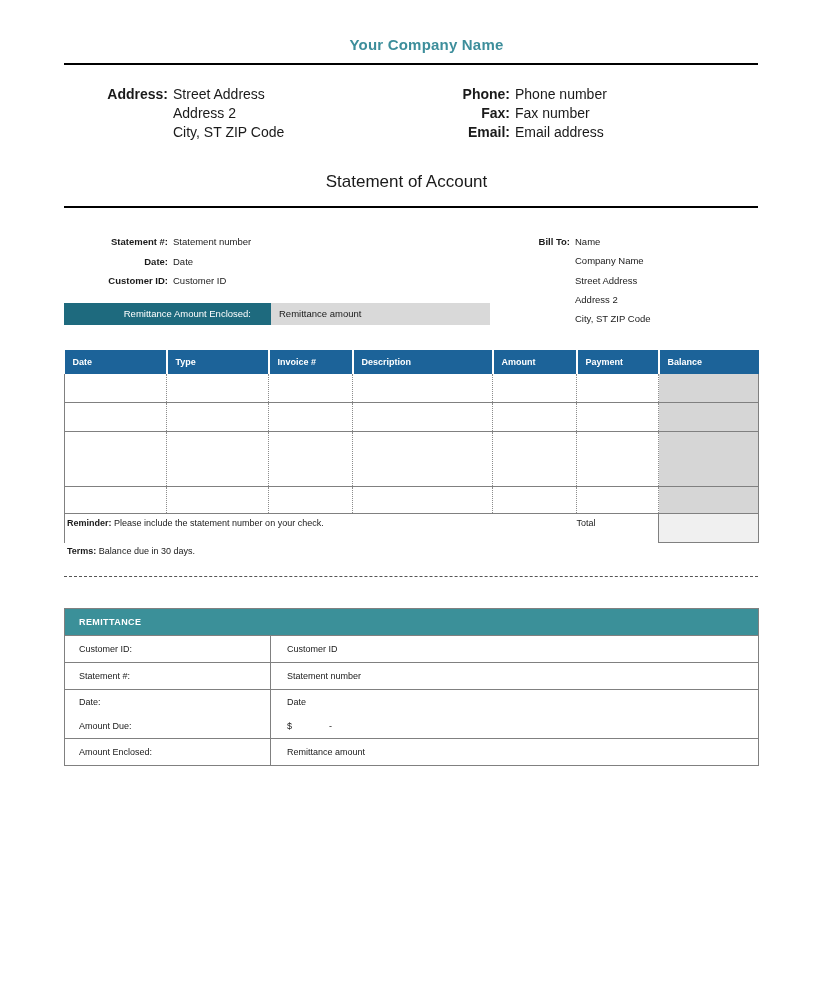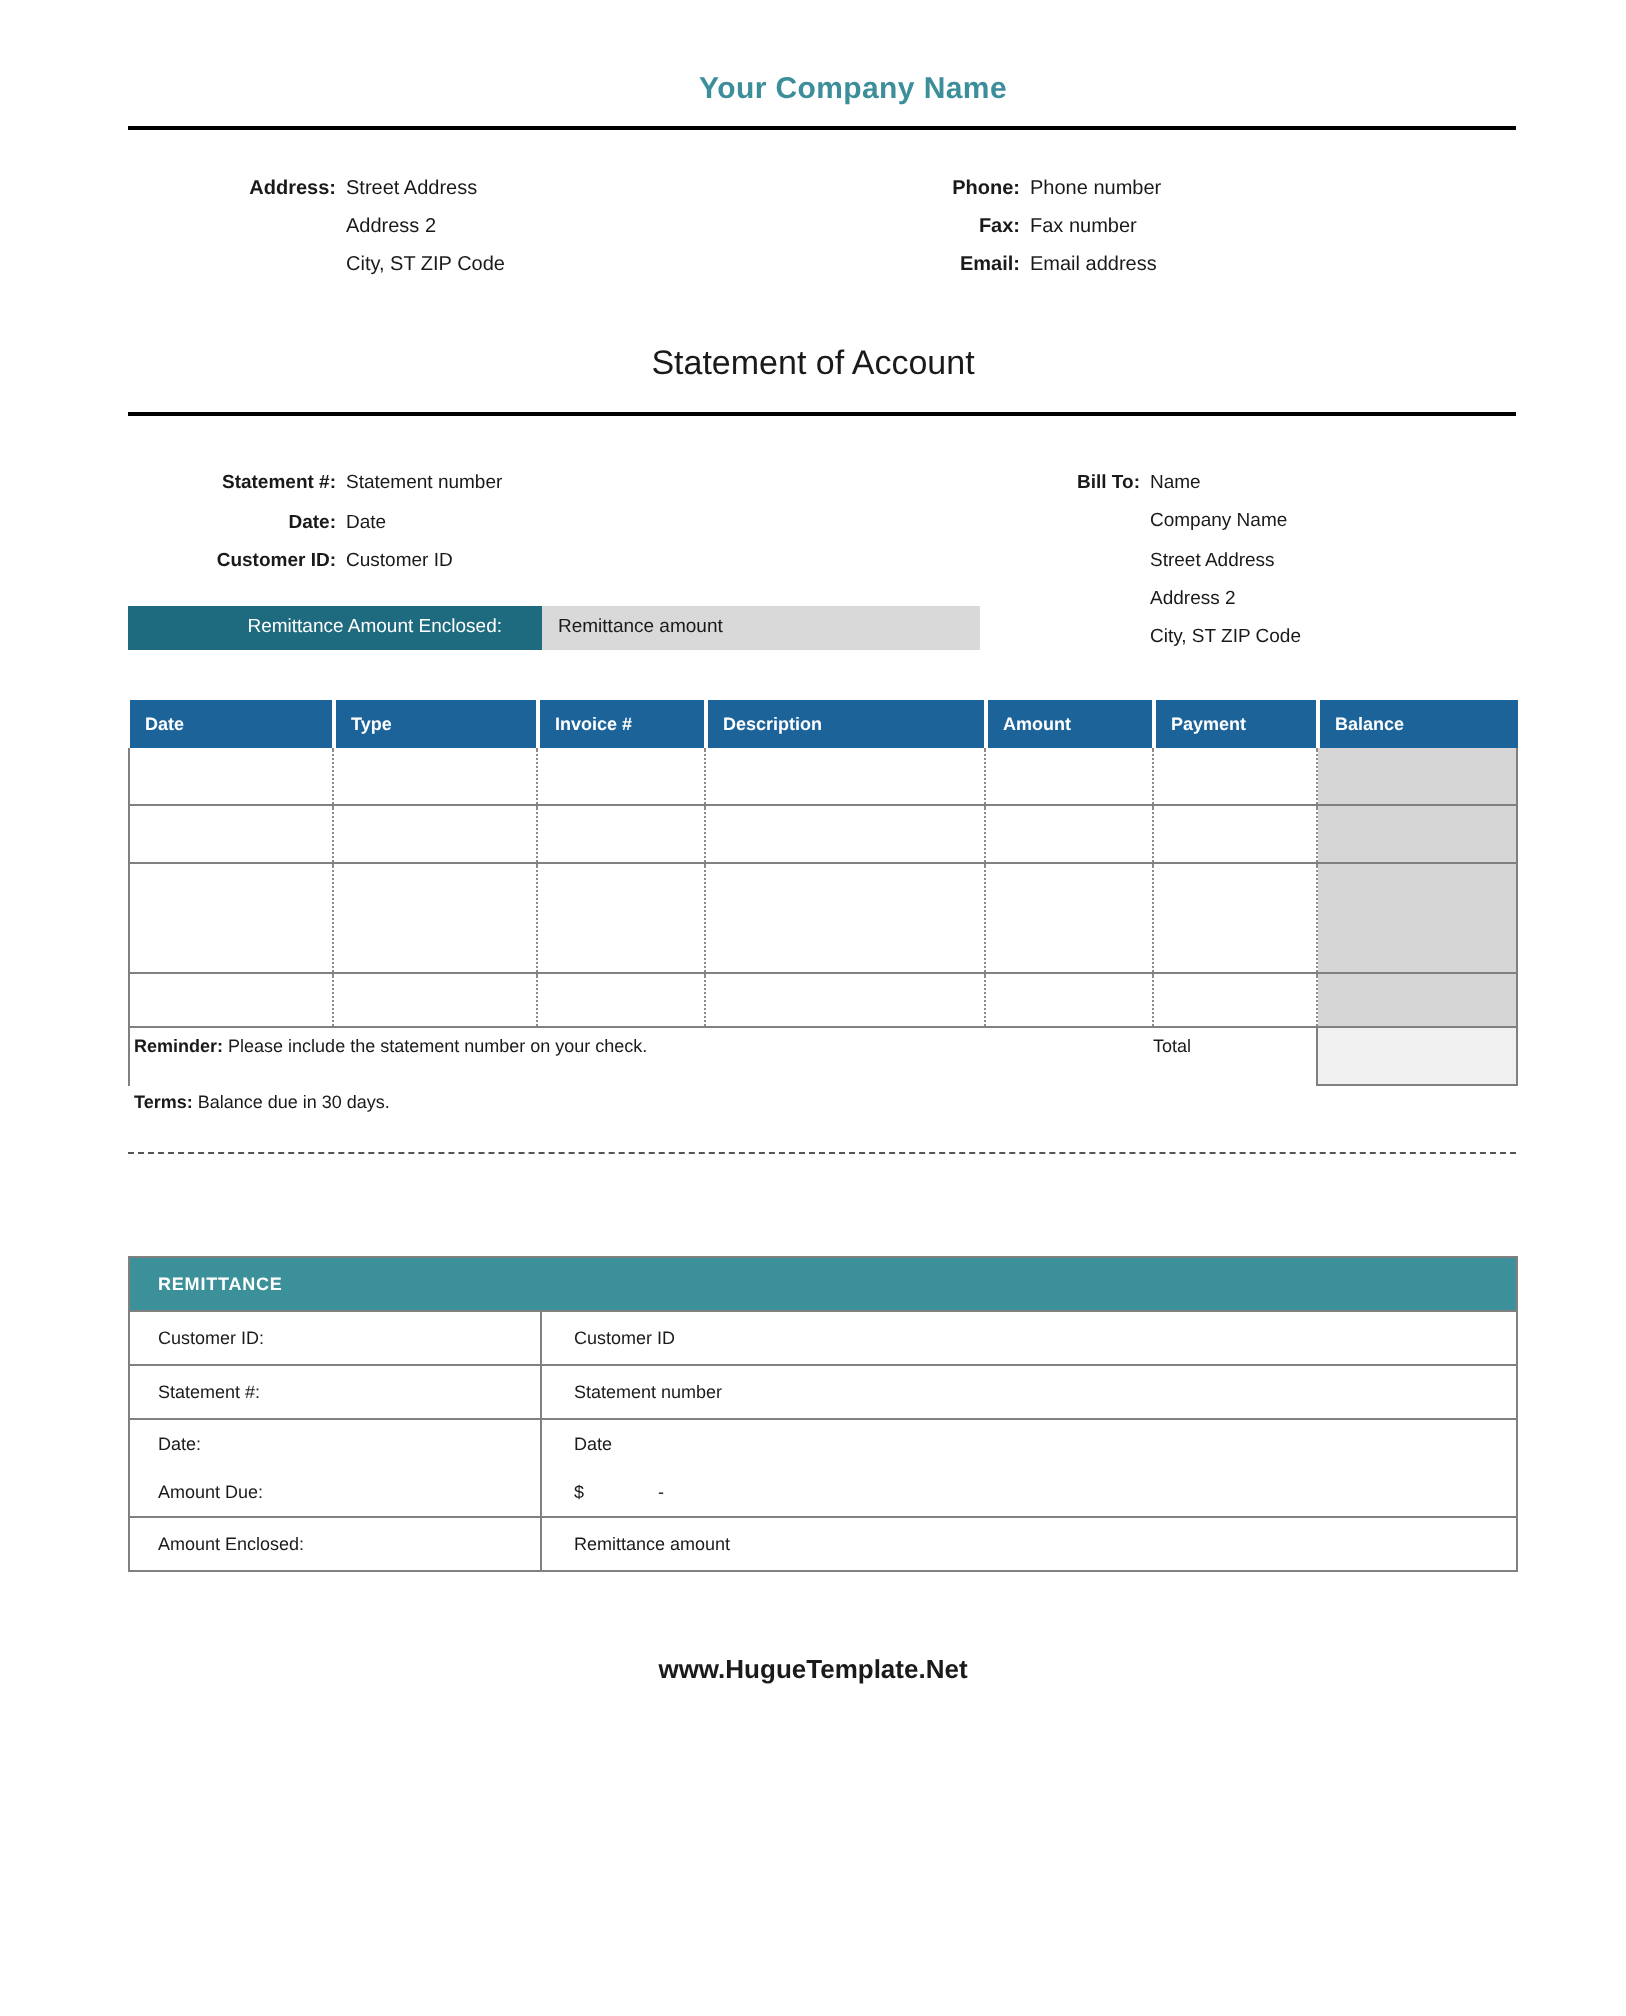--- a/index.html
+++ b/index.html
@@ -40,21 +40,21 @@
     border-top: 2px solid #000000;
     height: 0;
   }
   .rule-top { top: 63px; }
   .rule-mid { top: 206px; }
 
   
   .contact {
     position: absolute;
     top: 85px;
-    font-size: 10px;
+    font-size: 14px;
     line-height: 19px;
   }
   .contact-left  { left: 64px;  width: 300px; }
   .contact-right { left: 400px; width: 300px; }
   .c-row { display: flex; }
   .c-label {
     font-weight: bold;
     text-align: right;
     padding-right: 5px;
     white-space: nowrap;
@@ -192,21 +192,21 @@
     top: 576px;
     width: 694px;
     height: 0;
     border-top: 1px dashed #555555;
   }
 
   
   .rem-table {
     position: absolute;
     left: 64px;
-    top: 628px;
+    top: 608px;
     width: 694px;
     border-collapse: collapse;
     table-layout: fixed;
     padding-left: 36px;
   }
   .rem-header td {
     background: #3b9099;
     color: #ffffff;
     font-size: 9.5px;
     font-weight: bold;
@@ -442,15 +442,14 @@
           <span class="amt-due-sym">$</span><span>-</span>
         </td>
       </tr>
       <tr>
         <td>Amount Enclosed:</td>
         <td class="rem-value">Remittance amount</td>
       </tr>
     </tbody>
   </table>
 
-  <div class="footer">www.HugueTemplate.Net</div>
 
 </div>
 
 </body></html>

